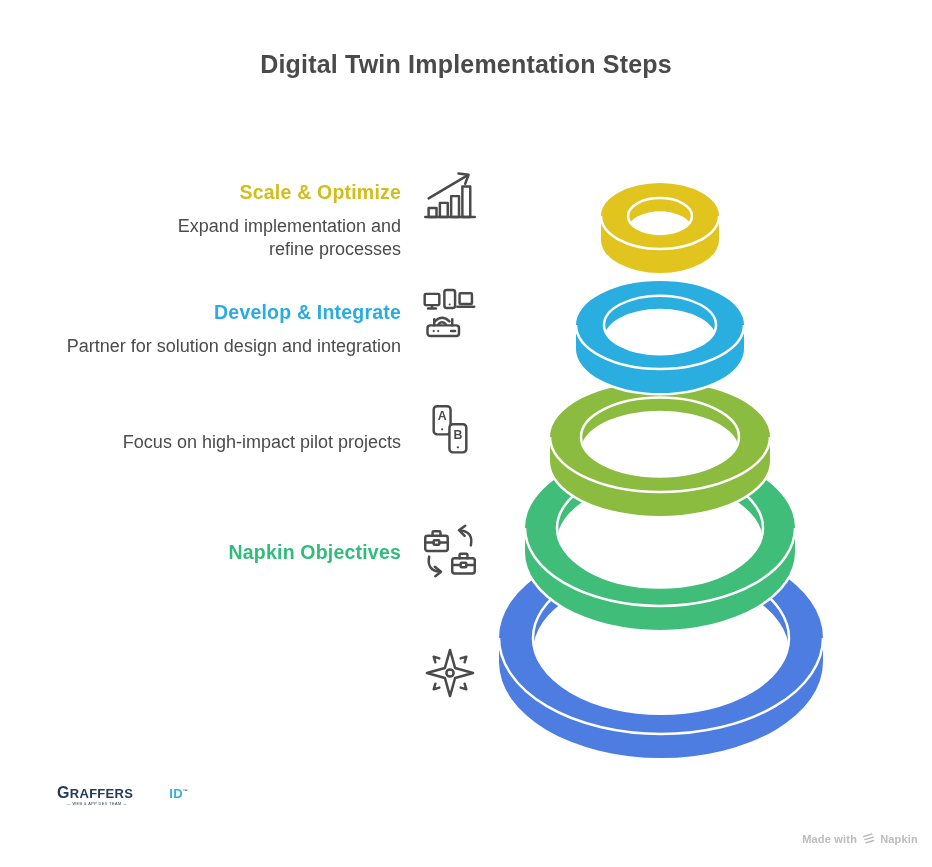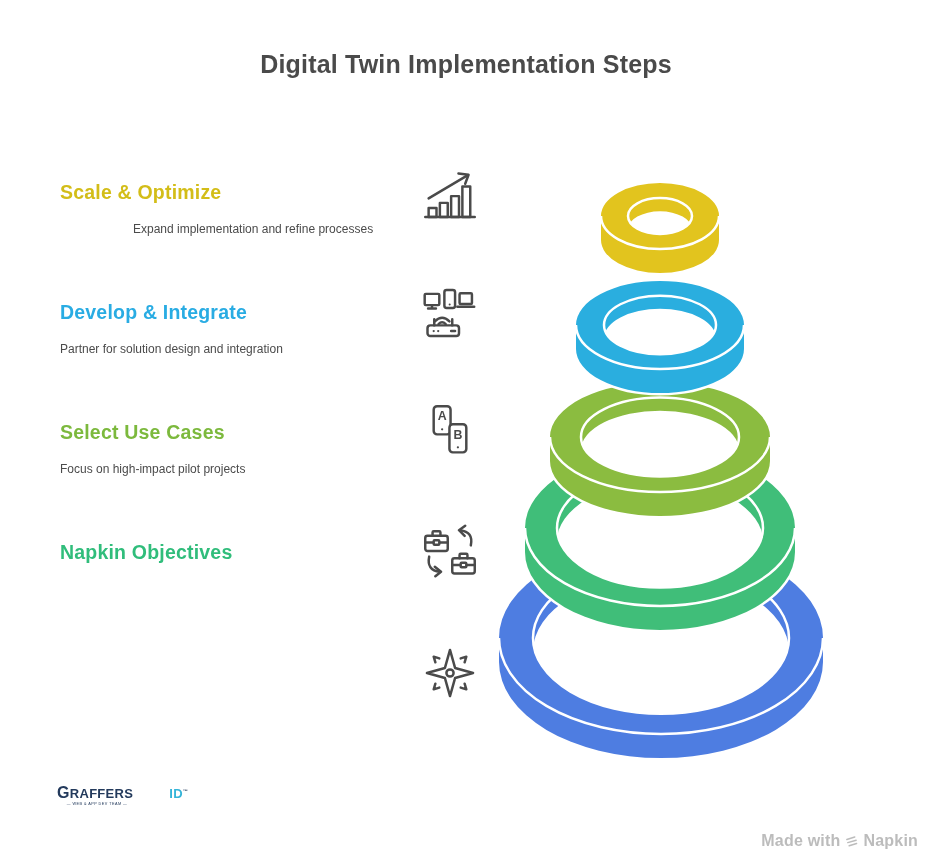--- a/index.html
+++ b/index.html
@@ -1,39 +1,39 @@
 <!DOCTYPE html>
 <html><head>
 <meta charset="utf-8">
 <style>
   html,body{margin:0;padding:0;background:#fff;}
   #canvas{position:relative;width:932px;height:867px;background:#ffffff;overflow:hidden;
           font-family:"Liberation Sans", sans-serif;}
   .title{position:absolute;top:50px;left:0;width:100%;text-align:center;
          font-size:25px;font-weight:700;color:#4a4a4a;letter-spacing:.2px;}
-  .step-row{position:absolute;left:60px;width:341px;text-align:left;}
+  .step-row{position:absolute;left:60px;width:341px;text-align:right;}
   .step-heading{font-size:19.5px;font-weight:700;letter-spacing:.2px;line-height:24px;}
-  .step-desc{margin-top:18px;font-size:12px;color:#4b4b4b;line-height:1.28;}
+  .step-desc{margin-top:11px;font-size:18px;color:#4b4b4b;line-height:1.28;}
   .step-desc.narrow{margin-left:auto;max-width:268px;}
   .step-icon{position:absolute;left:423px;width:54px;height:54px;}
   .step-icon svg{width:100%;height:100%;stroke:#4a4a4a;stroke-width:2.2;fill:none;
                  stroke-linecap:round;stroke-linejoin:round;}
   .step-icon text{stroke:none;fill:#4a4a4a;font-family:"Liberation Sans",sans-serif;
                   font-weight:700;font-size:11px;}
   #ring-svg{position:absolute;left:0;top:0;}
   .logo{position:absolute;left:57px;top:785px;color:#233a5c;line-height:1;
         text-align:center;width:80px;}
   .logo .main{font-weight:700;font-size:13px;letter-spacing:.3px;white-space:nowrap;}
   .logo .g{font-size:16px;}
   .logo .id{color:#35b4d8;padding-left:36px;}
   .logo .tm{font-size:5px;vertical-align:super;}
   .logo .tagline{margin-top:2px;font-size:3.8px;letter-spacing:.45px;color:#233a5c;
                  white-space:nowrap;}
   .credit{position:absolute;right:14px;top:832px;display:flex;align-items:center;gap:5px;
-          font-size:16px;font-weight:600;color:#bcbcbc;letter-spacing:.2px;}
+          font-size:11px;font-weight:600;color:#bcbcbc;letter-spacing:.2px;}
   .credit svg{width:13px;height:13px;stroke:#bcbcbc;stroke-width:1.6;fill:none;
               stroke-linecap:round;}
 </style>
 </head>
 <body>
 
 <div id="canvas">
 
   <div class="title">Digital Twin Implementation Steps</div>
 
@@ -117,21 +117,20 @@
       <path d="M13.8 33.8 Q17 30.6 20.2 33.8"></path>
       <rect x="4" y="35" width="28" height="9.5" rx="2.5"></rect>
       <path d="M10 35 V29.5 M26 35 V29.5"></path>
       <circle cx="9.5" cy="40" r="1" fill="#4a4a4a" stroke="none"></circle>
       <circle cx="13.5" cy="40" r="1" fill="#4a4a4a" stroke="none"></circle>
       <path d="M25 40 H28.5"></path>
     </svg>
   </div>
 
   <div class="step-row" style="top:420px">
-    <div class="step-heading" style="color: rgb(124, 185, 61);">Select Use Cases</div>
     <div class="step-desc">Focus on high-impact pilot projects</div>
   </div>
   <div class="step-icon" style="top:404px">
     <svg viewBox="0 0 48 48">
       <rect x="9.5" y="2" width="15" height="25" rx="3"></rect>
       <text x="17" y="14.5" text-anchor="middle">A</text>
       <circle cx="17" cy="22.5" r="1" fill="#4a4a4a" stroke="none"></circle>
       <rect x="23.5" y="18" width="15" height="25" rx="3" fill="#ffffff"></rect>
       <text x="31" y="31" text-anchor="middle">B</text>
       <circle cx="31" cy="38.5" r="1" fill="#4a4a4a" stroke="none"></circle>

